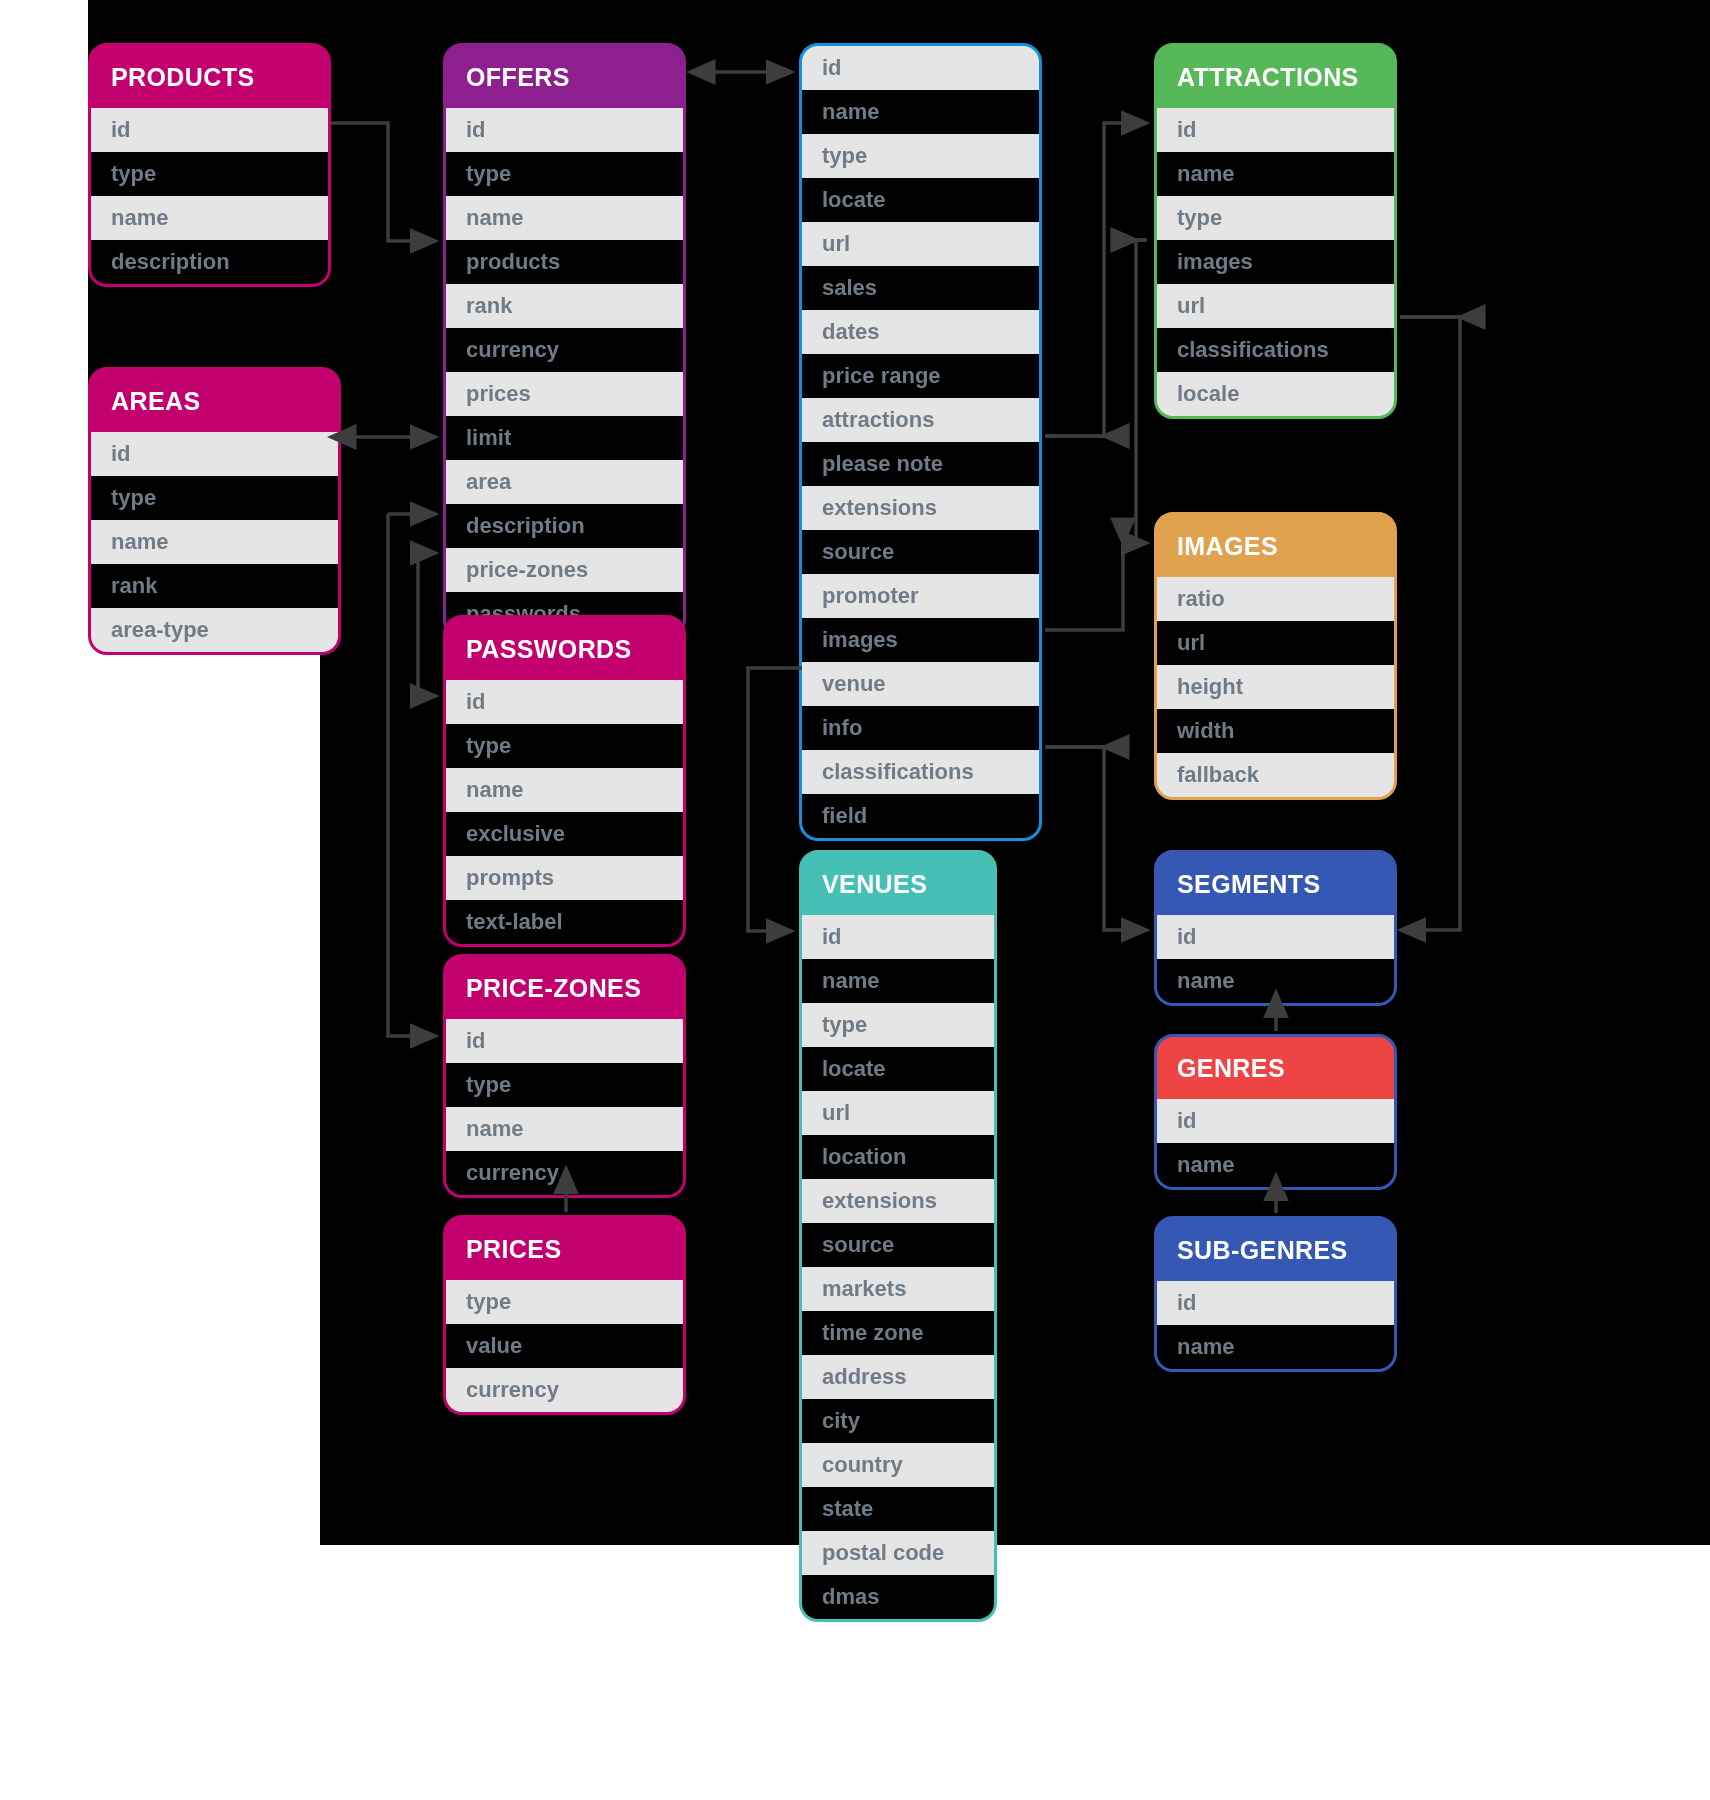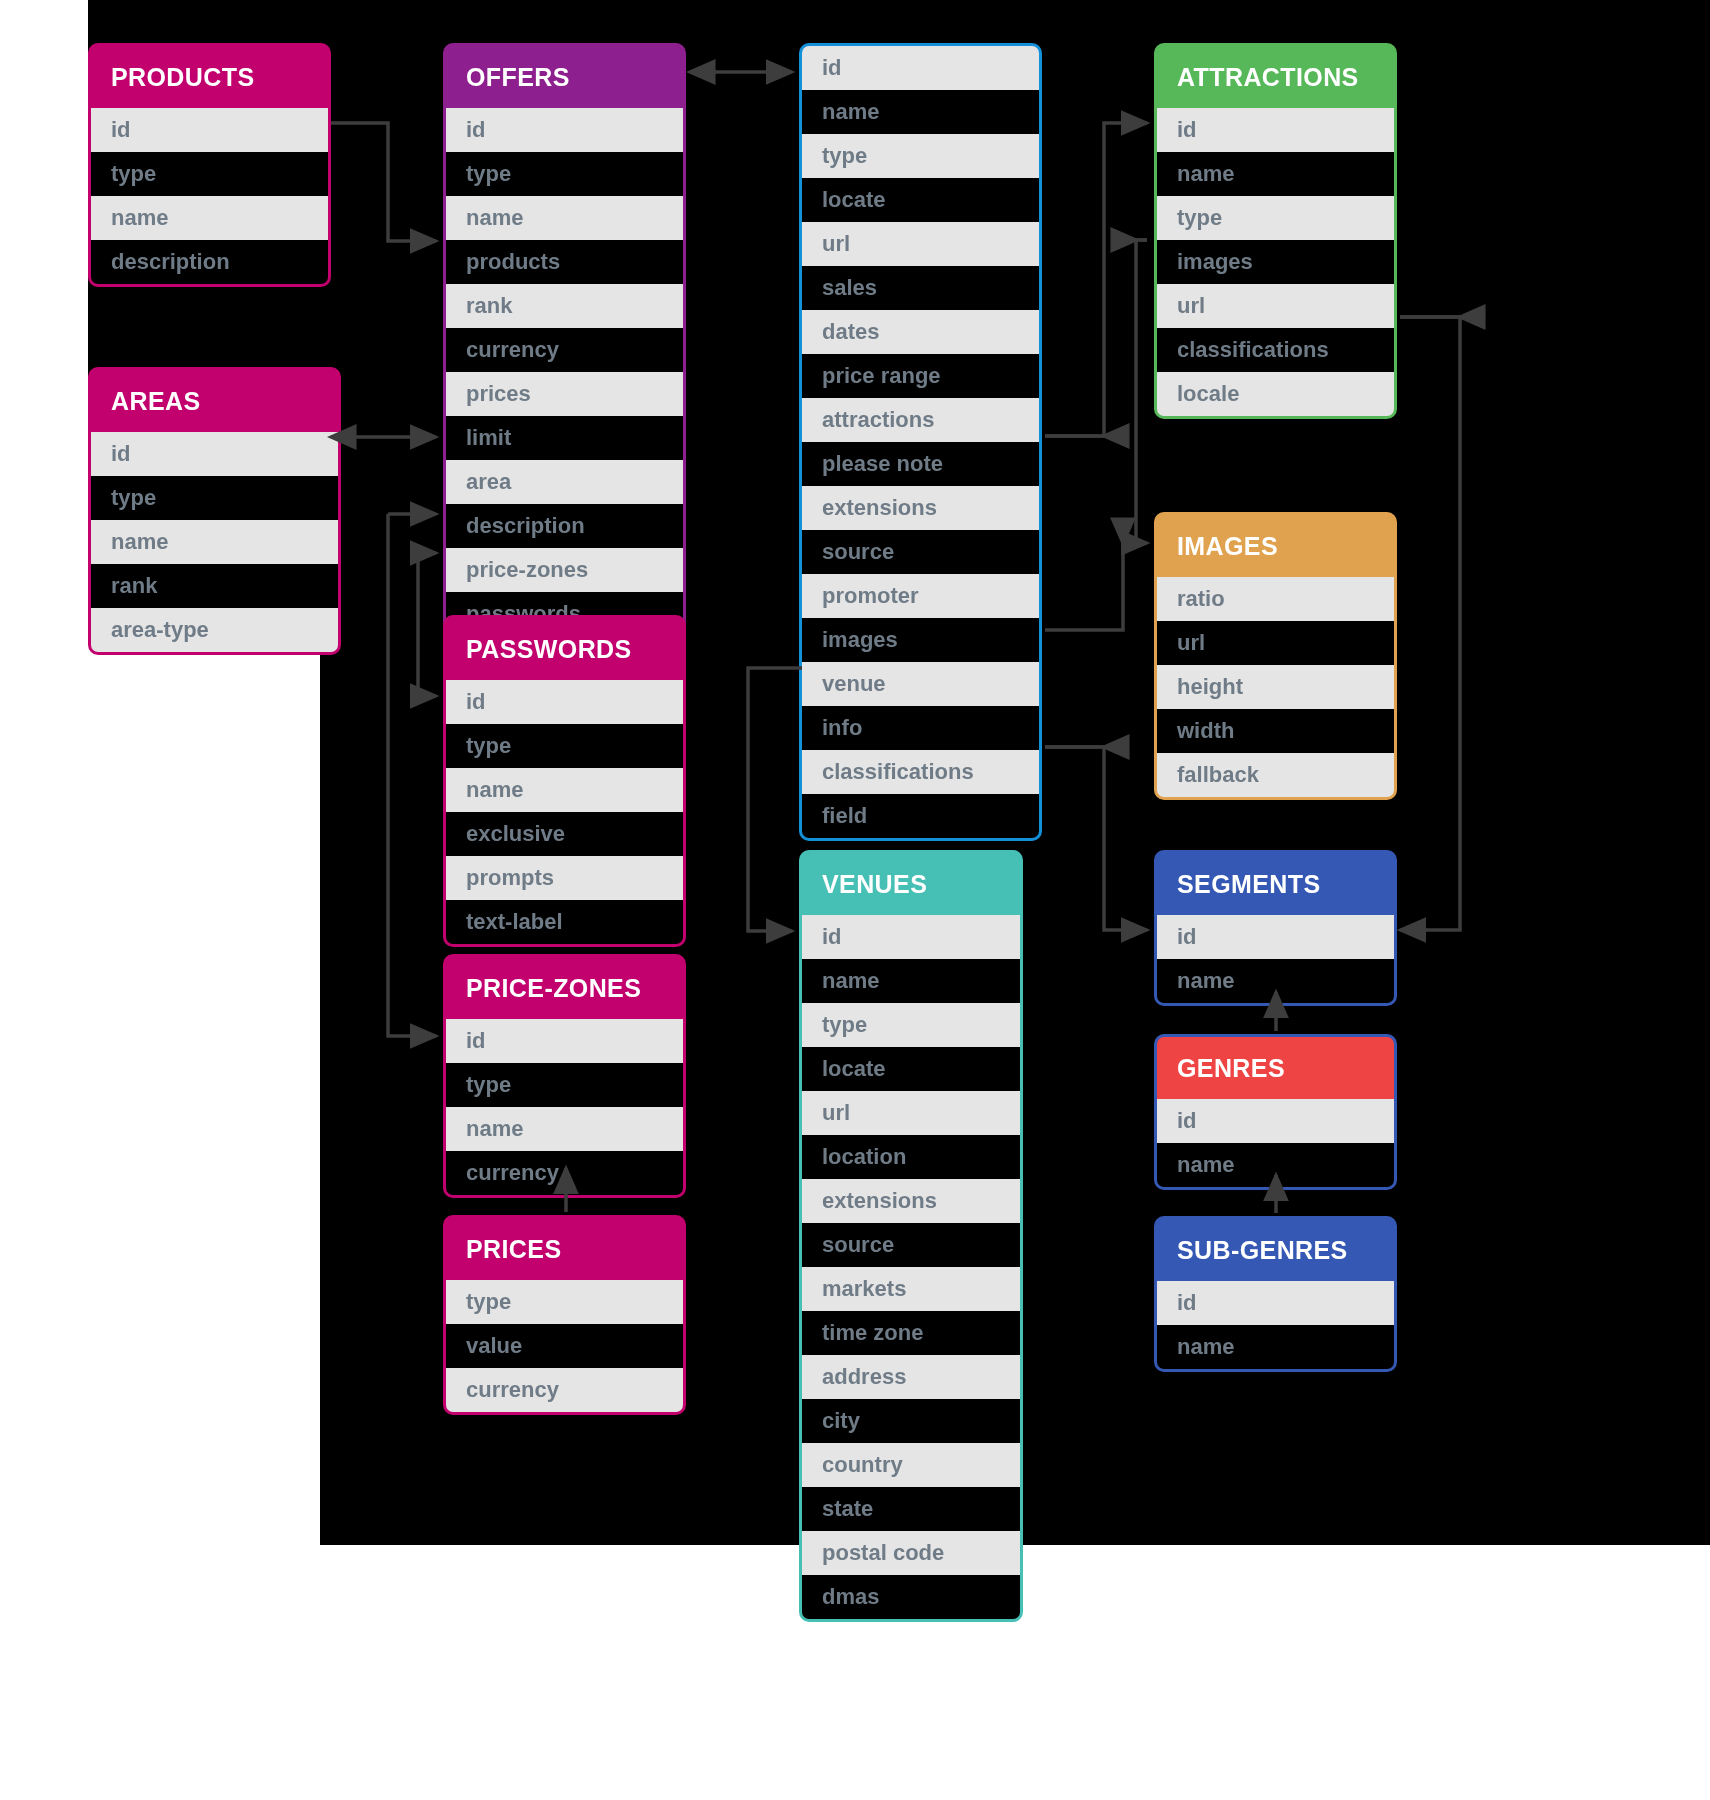--- a/index.html
+++ b/index.html
@@ -13,21 +13,21 @@
 
   
   .backdrop { position: absolute; background: #000000; }
 
   
   #wires { position: absolute; left:0; top:0; width:1710px; height:1800px; pointer-events:none; }
 
   
   .table {
     position: absolute;
-    border-radius: 10px;
+    border-radius: 19px;
     overflow: hidden;
     border: 3px solid transparent;
   }
   .table .hdr {
     height: 62px;
     display: flex;
     align-items: center;
     padding-left: 20px;
     color: #ffffff;
     font-size: 25px;
@@ -166,21 +166,21 @@
       <div class="row dark">please note</div>
       <div class="row lite">extensions</div>
       <div class="row dark">source</div>
       <div class="row lite">promoter</div>
       <div class="row dark">images</div>
       <div class="row lite">venue</div>
       <div class="row dark">info</div>
       <div class="row lite">classifications</div>
       <div class="row dark">field</div>
     </div>
-    <div class="table" style="left: 799px; top: 850px; width: 224px; border-color: rgb(70, 191, 180); background: rgb(70, 191, 180);">
+    <div class="table" style="left: 799px; top: 850px; width: 198px; border-color: rgb(70, 191, 180); background: rgb(70, 191, 180);">
       <div class="hdr" style="background: rgb(70, 191, 180);">VENUES</div>
       <div class="row lite">id</div>
       <div class="row dark">name</div>
       <div class="row lite">type</div>
       <div class="row dark">locate</div>
       <div class="row lite">url</div>
       <div class="row dark">location</div>
       <div class="row lite">extensions</div>
       <div class="row dark">source</div>
       <div class="row lite">markets</div>

